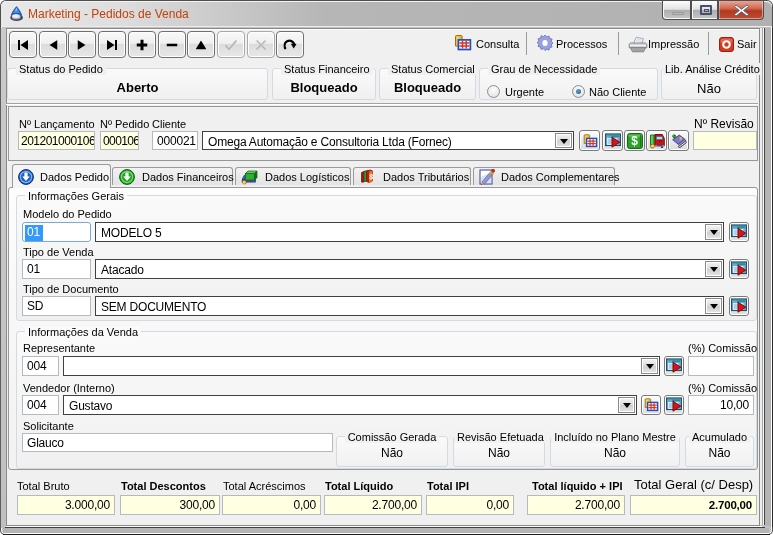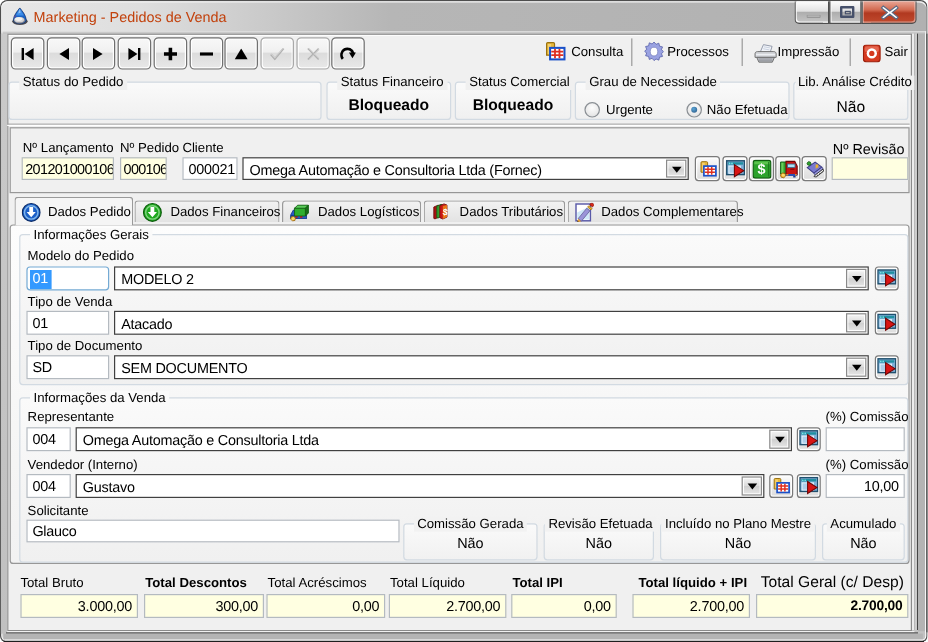--- a/index.html
+++ b/index.html
@@ -174,35 +174,36 @@
     <rect x="1.6" y="1.6" width="11.8" height="5" rx="2" fill="#e4654e"></rect>
     <circle cx="7.5" cy="7.5" r="4.3" fill="#fff"></circle>
     <circle cx="7.5" cy="7.5" r="2.2" fill="#d53a20"></circle>
   </svg>
   <span class="abs" style="left:737px;top:38px;white-space:nowrap">Sair</span>
 </div>
 
 <div id="statusrow">
  <div class="gb" style="left:7px;top:68px;width:261px;height:32px">
   <div class="cap">Status do Pedido</div>
+  <div class="abs" style="left:0;right:0;top:11px;text-align:center;font-size:13px;font-weight:bold">Aberto</div>
  </div>
  <div class="gb" style="left:272px;top:68px;width:104px;height:32px">
   <div class="cap">Status Financeiro</div>
   <div class="abs" style="left:0;right:0;top:11px;text-align:center;font-size:13px;font-weight:bold">Bloqueado</div>
  </div>
  <div class="gb" style="left:379px;top:68px;width:97px;height:32px">
   <div class="cap">Status Comercial</div>
   <div class="abs" style="left:0;right:0;top:11px;text-align:center;font-size:13px;font-weight:bold">Bloqueado</div>
  </div>
  <div class="gb" style="left:479px;top:68px;width:179px;height:32px">
   <div class="cap">Grau de Necessidade</div>
   <div class="radio" style="left:7px;top:16px"></div>
   <span class="abs" style="left:25px;top:17px;font-size:11px">Urgente</span>
   <div class="radio on" style="left:92px;top:16px"></div>
-  <span class="abs" style="left:109px;top:17px;font-size:11px">Não Efetuada</span>
+  <span class="abs" style="left:109px;top:17px;font-size:11px">Não Cliente</span>
  </div>
  <div class="gb" style="left:661px;top:68px;width:96px;height:32px">
   <div class="cap" style="left:1px;padding:0 2px">Lib. Análise Crédito</div>
   <div class="abs" style="left:0;right:0;top:12px;text-align:center;font-size:13px">Não</div>
  </div>
  <div class="abs" style="left:6px;top:103px;width:752px;height:1px;background:#a3a3a3"></div>
  <div class="abs" style="left:6px;top:104px;width:752px;height:1px;background:#fff"></div>
 </div>
 
 <div id="fieldspanel">
@@ -327,21 +328,21 @@
       </svg>
    <span style="left:27px;top:6px">Dados Pedido</span>
  </div>
 
  <div class="gb" style="left:16px;top:195px;width:741px;height:126px">
   <div class="cap" style="background:#fafafa">Informações Gerais</div>
  </div>
  <div class="lbl" style="left:23px;top:208px">Modelo do Pedido</div>
  <div class="fld" style="left:22px;top:222px;width:69px;height:20px;border:1px solid #74aad4;border-radius:3px;padding:1px 0 0 2px"><span style="background:#3399ff;color:#fff;display:inline-block;line-height:15px;margin-top:1px;padding:0 3px 1px 2px">01</span></div>
  <div class="combo" style="left:95px;top:222px;width:629px;height:20px">
-      <span class="ct">MODELO 2</span>
+      <span class="ct">MODELO 5</span>
       <span class="cb"></span>
     </div>
  <div class="ibtn" style="left:729px;top:222px;width:20px;height:20px">
       <svg width="16" height="16" viewBox="0 0 16 16">
     <rect x=".6" y="1" width="14.8" height="11.5" fill="#7fb0d8" stroke="#20506e" stroke-width="1.2"></rect>
     <rect x="1.8" y="2.2" width="12.4" height="2" fill="#1f8fa0"></rect>
     <circle cx="3" cy="3.2" r=".7" fill="#7fe0e8"></circle>
         <circle cx="5" cy="3.2" r=".7" fill="#7fe0e8"></circle>
     <rect x="2.4" y="5.4" width="9.5" height="6" fill="#adcfeb" stroke="#e8f4fc" stroke-width=".8"></rect>
     <path d="M7 4.2l7.8 5-7.8 5z" fill="#d81414" stroke="#6e0606" stroke-width=".9"></path>
@@ -380,21 +381,20 @@
  </svg>
     </div>
 
  <div class="gb" style="left:16px;top:331px;width:741px;height:138px">
   <div class="cap" style="background:#fafafa">Informações da Venda</div>
  </div>
  <div class="lbl" style="left:23px;top:342px">Representante</div>
  <div class="lbl" style="left:688px;top:342px">(%) Comissão</div>
  <div class="fld" style="left:22px;top:356px;width:37px;height:20px">004</div>
  <div class="combo" style="left:63px;top:356px;width:597px;height:20px">
-      <span class="ct">Omega Automação e Consultoria Ltda</span>
       <span class="cb"></span>
     </div>
  <div class="ibtn" style="left:664px;top:356px;width:20px;height:20px">
       <svg width="16" height="16" viewBox="0 0 16 16">
     <rect x=".6" y="1" width="14.8" height="11.5" fill="#7fb0d8" stroke="#20506e" stroke-width="1.2"></rect>
     <rect x="1.8" y="2.2" width="12.4" height="2" fill="#1f8fa0"></rect>
     <circle cx="3" cy="3.2" r=".7" fill="#7fe0e8"></circle>
         <circle cx="5" cy="3.2" r=".7" fill="#7fe0e8"></circle>
     <rect x="2.4" y="5.4" width="9.5" height="6" fill="#adcfeb" stroke="#e8f4fc" stroke-width=".8"></rect>
     <path d="M7 4.2l7.8 5-7.8 5z" fill="#d81414" stroke="#6e0606" stroke-width=".9"></path>
@@ -444,21 +444,21 @@
  <div class="minigb" style="left:685px;top:436px;width:69px;height:31px">
   <div class="cap"><i>Acumulado</i></div>
       <div class="val">Não</div>
  </div>
 </div>
 
 <div id="totals">
  <div class="lbl" style="left:17px;top:480px;font-weight:normal">Total Bruto</div>
  <div class="lbl" style="left:121px;top:480px;font-weight:bold">Total Descontos</div>
  <div class="lbl" style="left:223px;top:480px;font-weight:normal">Total Acréscimos</div>
- <div class="lbl" style="left:325px;top:480px;font-weight:normal">Total Líquido</div>
+ <div class="lbl" style="left:325px;top:480px;font-weight:bold">Total Líquido</div>
  <div class="lbl" style="left:427px;top:480px;font-weight:bold">Total IPI</div>
  <div class="lbl" style="left:532px;top:480px;font-weight:bold">Total líquido + IPI</div>
  <div class="lbl" style="left:634px;top:477px;font-size:13px">Total Geral (c/ Desp)</div>
  <div class="fld yel" style="left:17px;top:495px;width:98px;height:20px;text-align:right">3.000,00</div>
  <div class="fld yel" style="left:120px;top:495px;width:100px;height:20px;text-align:right">300,00</div>
  <div class="fld yel" style="left:222px;top:495px;width:99px;height:20px;text-align:right">0,00</div>
  <div class="fld yel" style="left:324px;top:495px;width:98px;height:20px;text-align:right">2.700,00</div>
  <div class="fld yel" style="left:426px;top:495px;width:88px;height:20px;text-align:right">0,00</div>
  <div class="fld yel" style="left:527px;top:495px;width:98px;height:20px;text-align:right">2.700,00</div>
  <div class="fld yel" style="left:630px;top:495px;width:127px;height:20px;text-align:right;font-weight:bold;font-size:11.5px">2.700,00</div>

